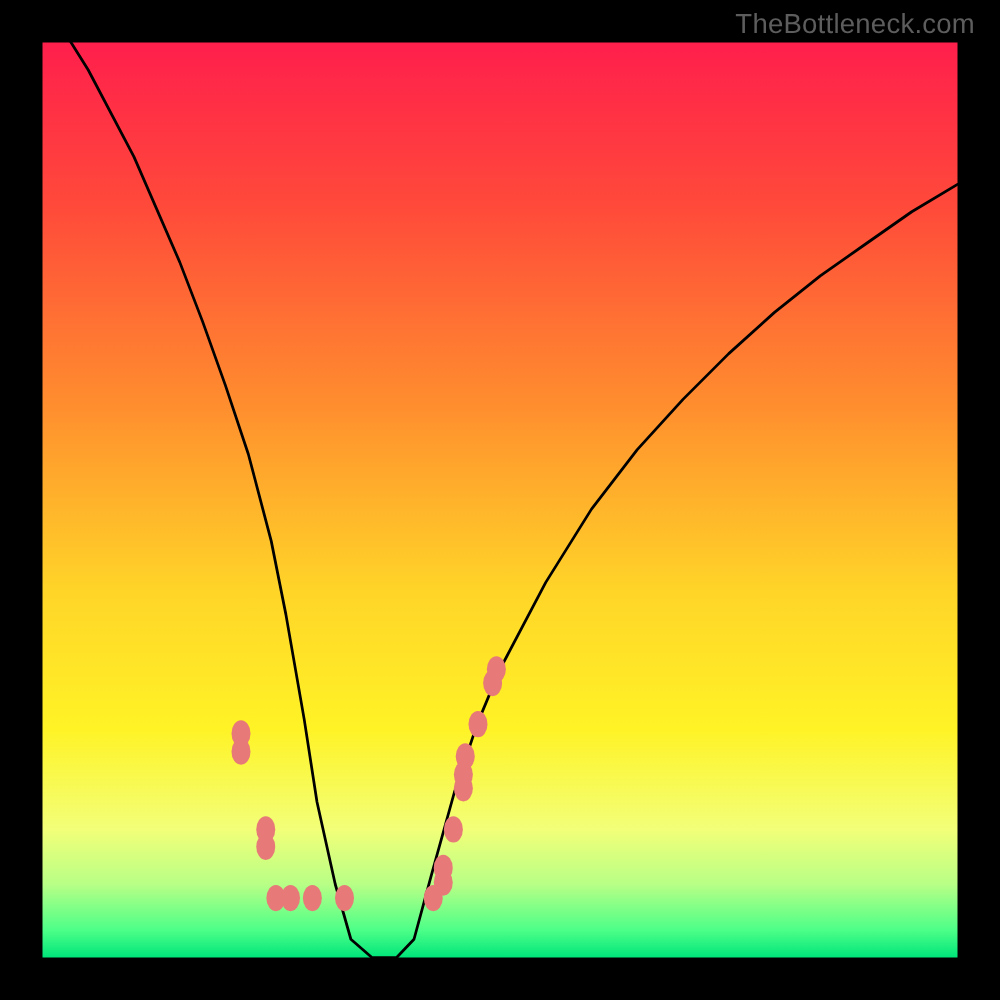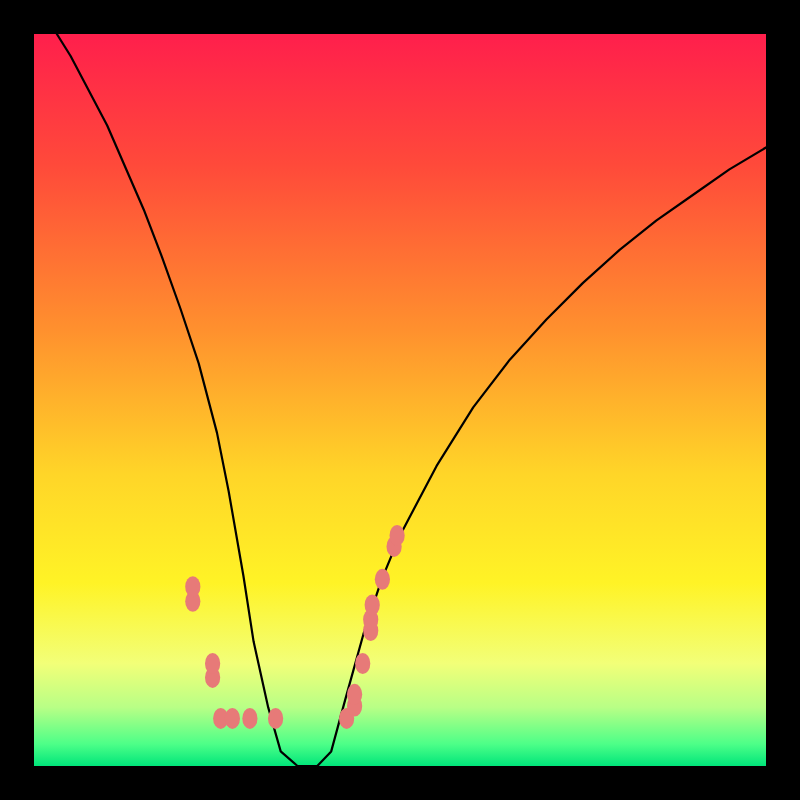--- a/index.html
+++ b/index.html
@@ -72,13 +72,14 @@
         <ellipse cx="320.6" cy="660.3" rx="7.6" ry="10.5" class="bead" fill="#e77a78"></ellipse>
         <ellipse cx="328.7" cy="629.5" rx="7.6" ry="10.5" class="bead" fill="#e77a78"></ellipse>
         <ellipse cx="336.7" cy="596.6" rx="7.6" ry="10.5" class="bead" fill="#e77a78"></ellipse>
         <ellipse cx="336.7" cy="585.6" rx="7.6" ry="10.5" class="bead" fill="#e77a78"></ellipse>
         <ellipse cx="338.2" cy="571.0" rx="7.6" ry="10.5" class="bead" fill="#e77a78"></ellipse>
         <ellipse cx="348.4" cy="545.3" rx="7.6" ry="10.5" class="bead" fill="#e77a78"></ellipse>
         <ellipse cx="360.1" cy="512.4" rx="7.6" ry="10.5" class="bead" fill="#e77a78"></ellipse>
         <ellipse cx="363.1" cy="501.4" rx="7.6" ry="10.5" class="bead" fill="#e77a78"></ellipse>
       </svg>
   </div>
+  <div class="watermark">TheBottleneck.com</div>
 </div>
 
 </body></html>

